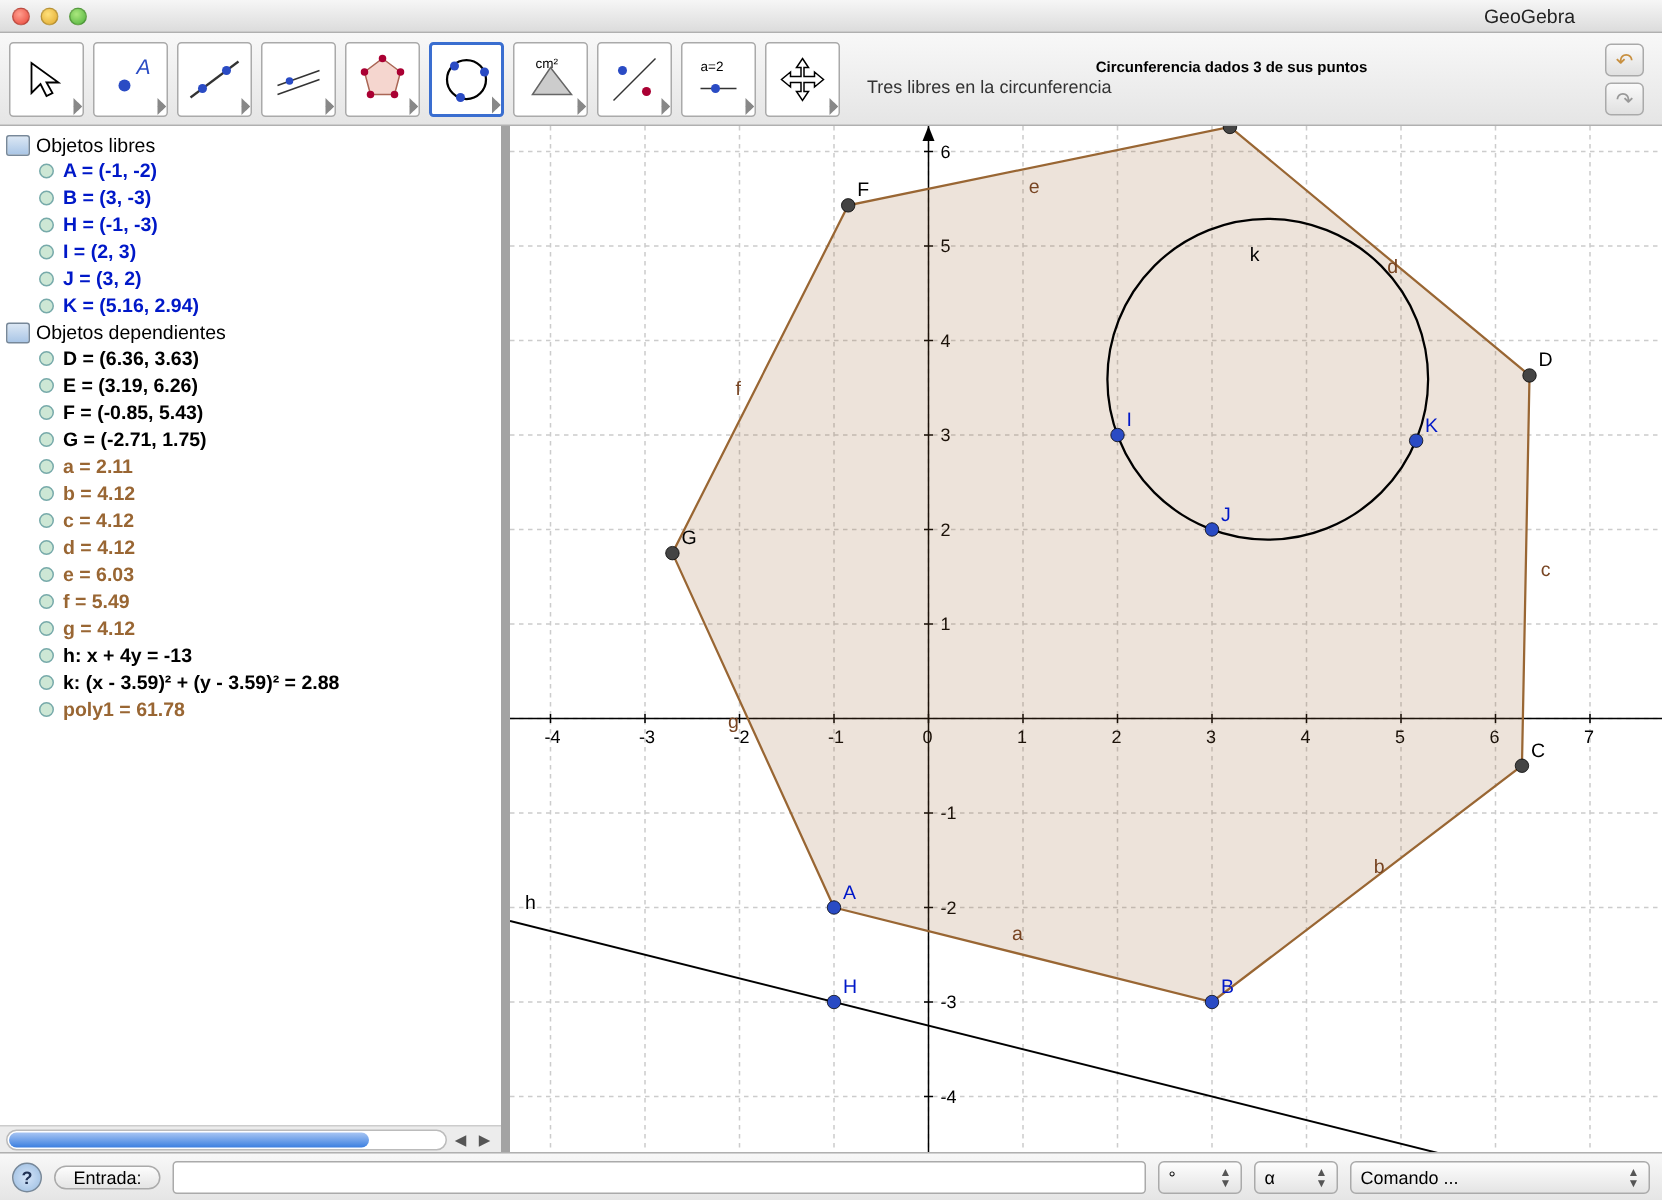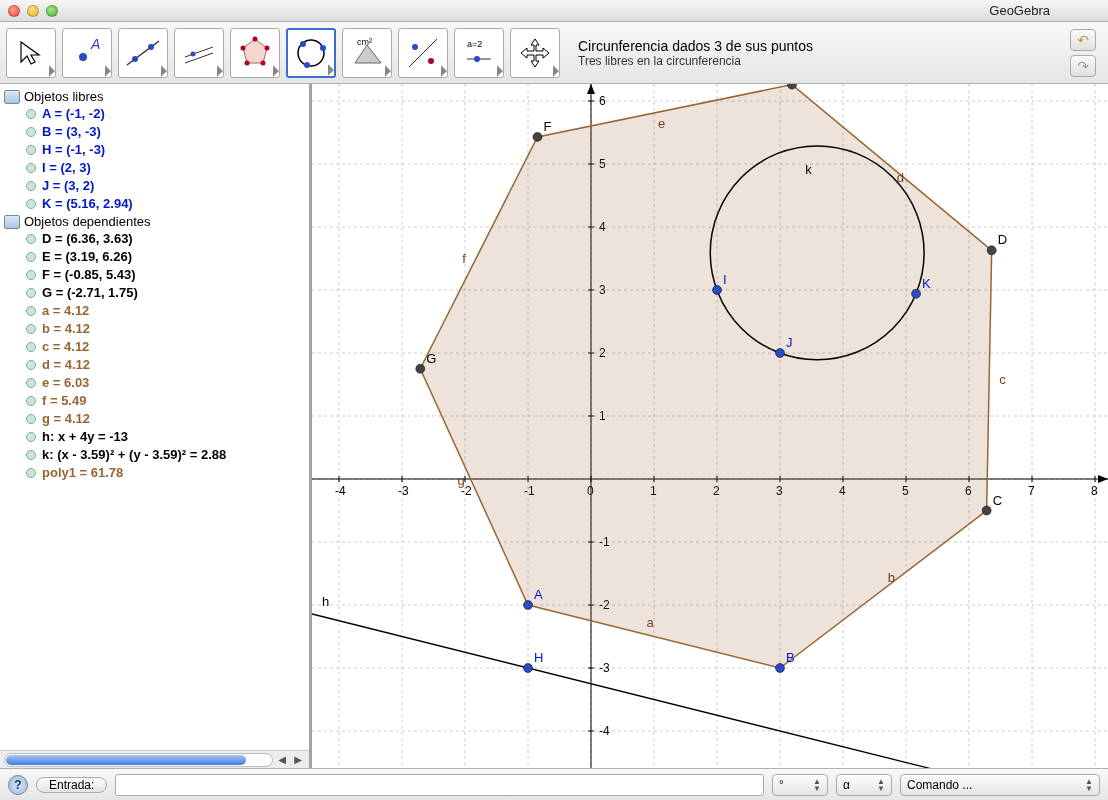--- a/index.html
+++ b/index.html
@@ -10,27 +10,27 @@
 .tl.red { background: radial-gradient(circle at 40% 35%, #ff9e8e, #e8463a); }
 .tl.yellow { background: radial-gradient(circle at 40% 35%, #ffe07a, #e0a92e); }
 .tl.green { background: radial-gradient(circle at 40% 35%, #abe77e, #4fb23b); }
 .title { flex: 1; text-align: right; font-size: 13px; color: #222; }
 
 .toolbar { height: 62px; background: linear-gradient(#f8f8f8, #e5e5e5); border-bottom: 1px solid #b0b0b0; display: flex; align-items: center; padding: 4px 6px; gap: 6px; }
 .tbtn { width: 50px; height: 50px; background: #fff; border: 1px solid #aaa; border-radius: 3px; position: relative; display:flex; align-items:center; justify-content:center; }
 .tbtn.selected { border: 2px solid #3a6ed0; }
 .tbtn::after { content: ""; position: absolute; right: 2px; bottom: 2px; border: 4px solid transparent; border-top-color: #888; border-left-color: #888; transform: rotate(135deg); }
 .toolinfo { flex: 1; padding-left: 12px; }
-.toolinfo .tt { font-size: 14px; font-weight: normal; }
+.toolinfo .tt { font-size: 10px; font-weight: bold; text-align: center; }
 .toolinfo .td { font-size: 12px; color: #333; }
 .toolright { display:flex; flex-direction:column; gap:4px; padding-right:6px;}
 .smallbtn { width: 26px; height:22px; background: linear-gradient(#fafafa,#e0e0e0); border:1px solid #aaa; border-radius:4px; display:flex; align-items:center; justify-content:center; font-size:14px; }
 
 .mainrow { flex: 1; display: flex; min-height: 0; }
-.sidebar { width: 312px; background: #fff; border-right: 3px solid #a3a3a3; display: flex; flex-direction: column; }
+.sidebar { width: 340px; background: #fff; border-right: 6px solid #a3a3a3; display: flex; flex-direction: column; }
 .algebra { flex: 1; overflow: auto; padding: 4px 2px; font-size: 13px; }
 .hdr { display: flex; align-items: center; gap: 4px; padding: 1px 2px; color: #000; }
 .folder { width: 16px; height: 14px; background: linear-gradient(#dbe7f4,#aac6e6); border:1px solid #789; border-radius:2px; }
 .item { display: flex; align-items: center; gap: 6px; padding: 0 2px 0 24px; line-height: 18px;}
 .bullet { width: 10px; height: 10px; border-radius: 50%; background: #cde7d5; border: 1px solid #7aa; flex-shrink:0;}
 .itxt { white-space: nowrap; }
 .blue { color: #0018c8; font-weight: bold; }
 .blk { color: #000; font-weight: bold; }
 .brn { color: #996633; font-weight: bold; }
 .hscroll { height: 18px; background: #ececec; border-top:1px solid #ccc; display:flex; align-items:center; padding:0 4px; gap:2px;}
@@ -195,21 +195,21 @@
           <div class="item">
             <span class="bullet"></span>
             <span class="itxt blk">F = (-0.85, 5.43)</span>
           </div>
           <div class="item">
             <span class="bullet"></span>
             <span class="itxt blk">G = (-2.71, 1.75)</span>
           </div>
           <div class="item">
             <span class="bullet"></span>
-            <span class="itxt brn">a = 4.12</span>
+            <span class="itxt brn">a = 2.11</span>
           </div>
           <div class="item">
             <span class="bullet"></span>
             <span class="itxt brn">b = 4.12</span>
           </div>
           <div class="item">
             <span class="bullet"></span>
             <span class="itxt brn">c = 4.12</span>
           </div>
           <div class="item">

